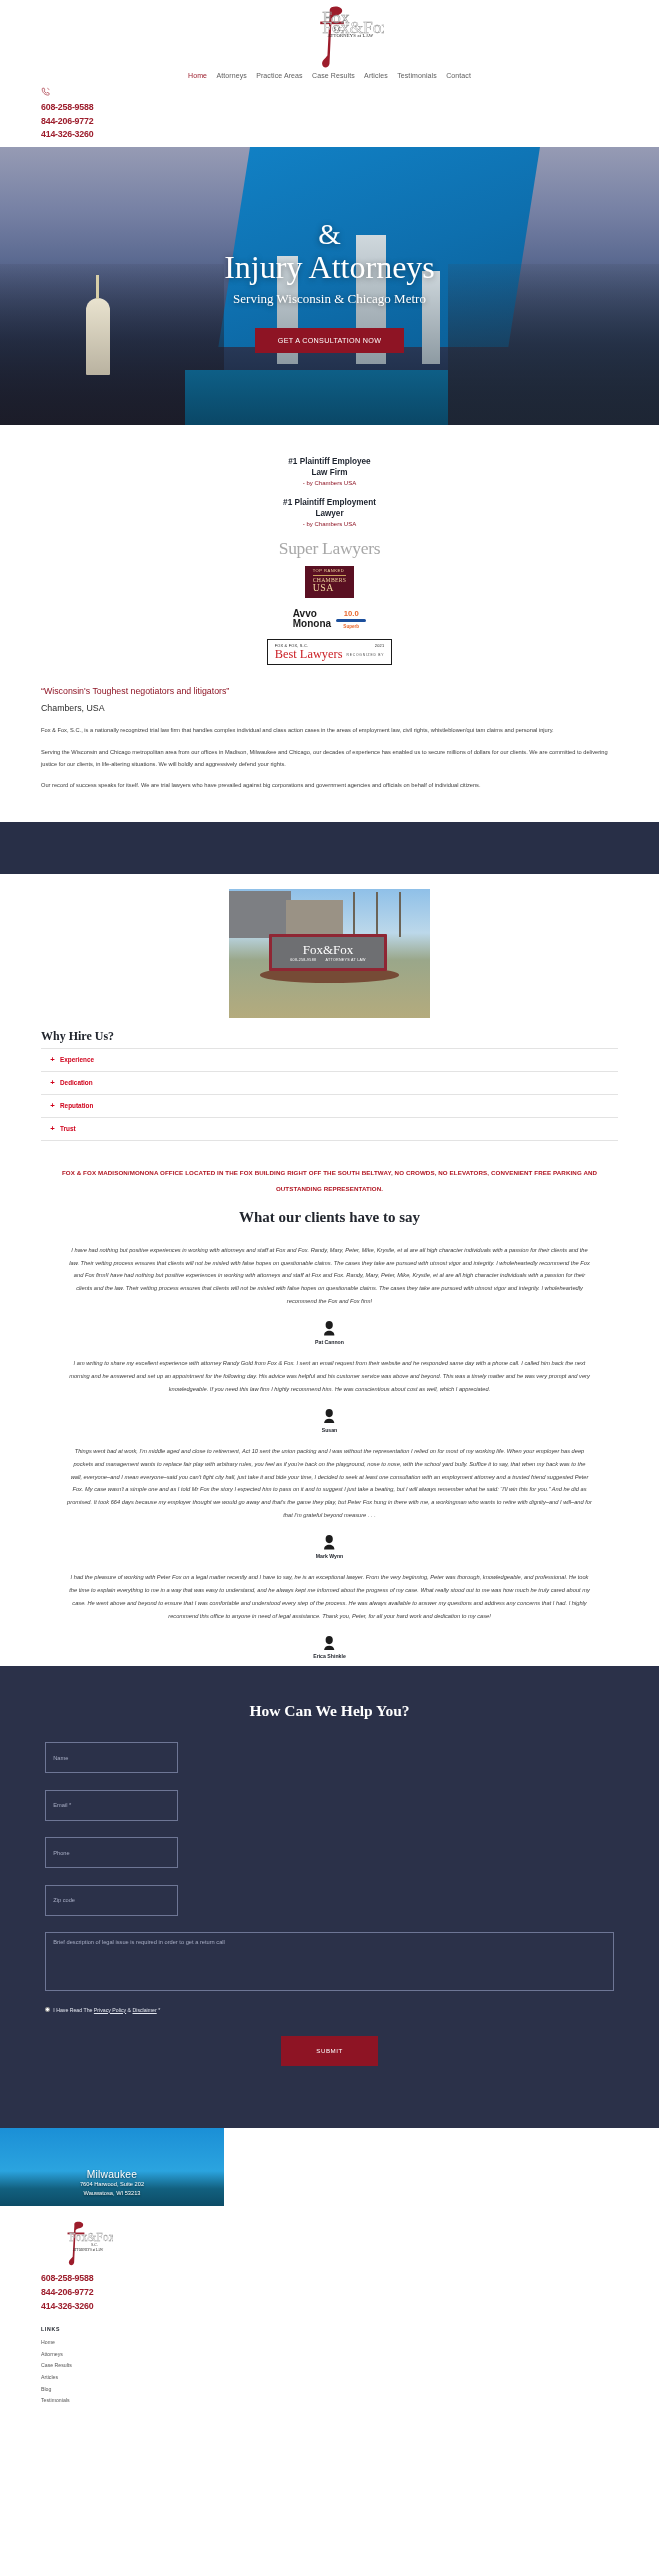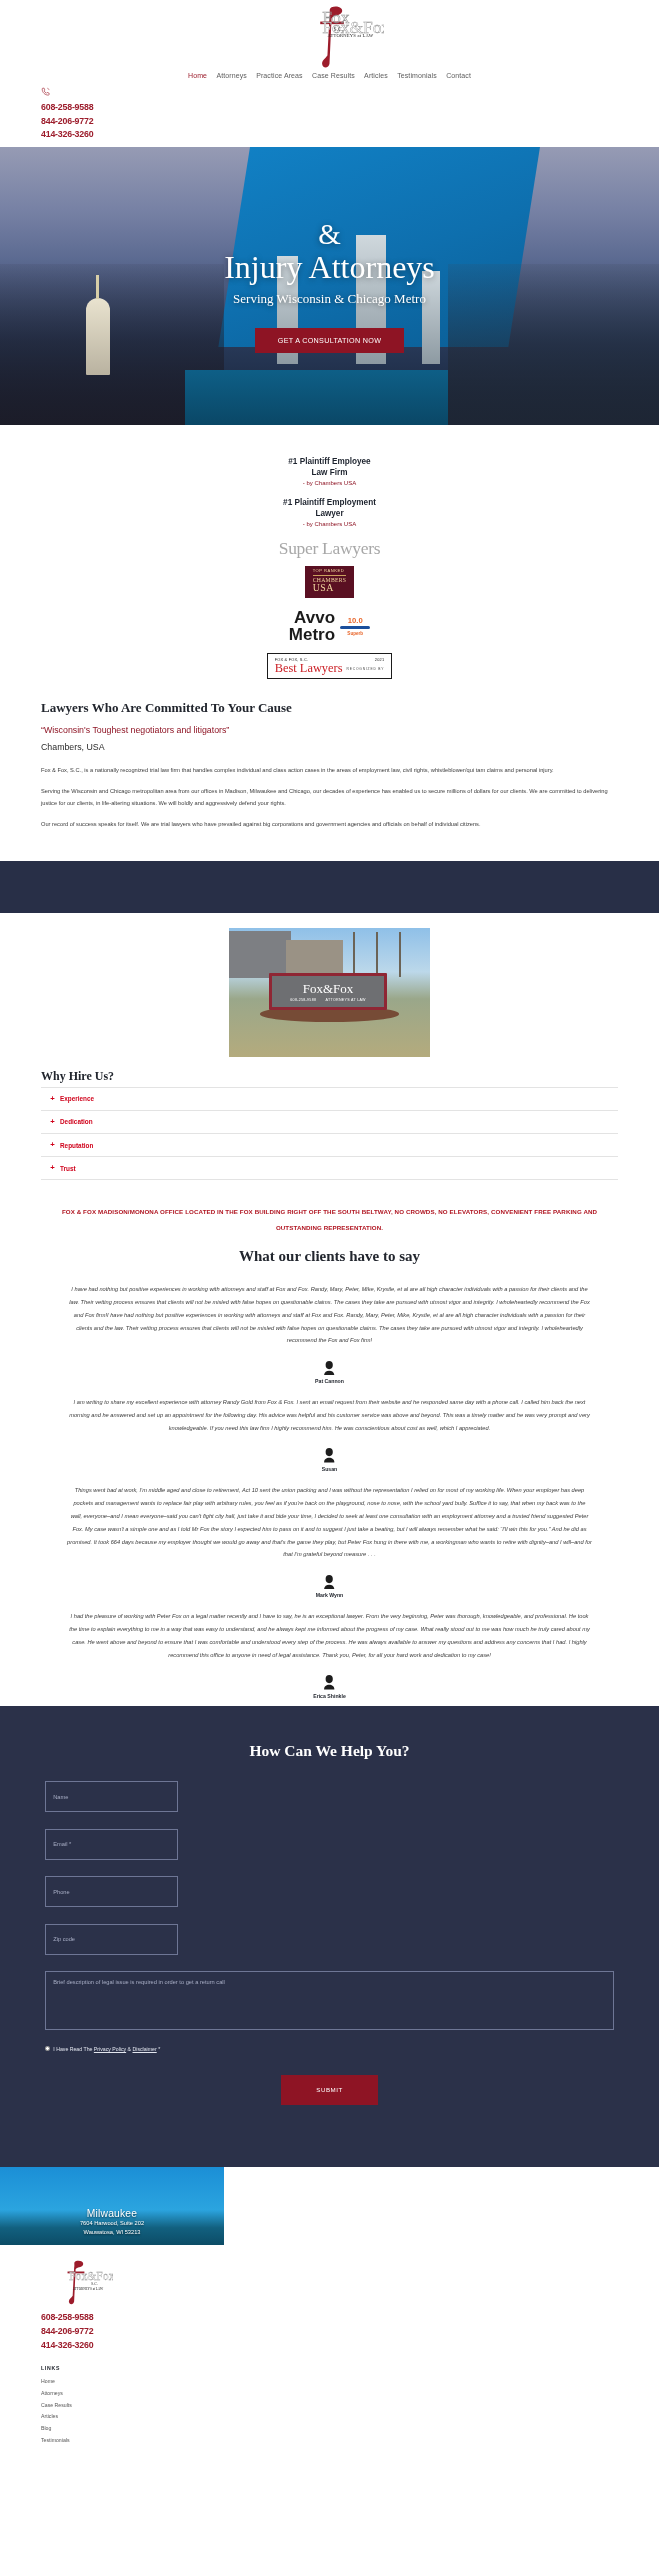--- a/index.html
+++ b/index.html
@@ -106,21 +106,21 @@
   .chambers-badge {
     display:inline-block; background:#5a1022; color:#f2d9a0; padding:3.1px 7.2px 4.1px 7.2px;
     text-align:left; line-height:1.1;
   }
   .chambers-badge .cb-top { font-size:4.1px; letter-spacing:0.5px; border-bottom:0.5px solid #caa25e; padding-bottom:1px;}
   .chambers-badge .cb-mid { font-size:5.7px; letter-spacing:0.3px; margin-top:1px; font-family:"Liberation Serif",serif;}
   .chambers-badge .cb-bot { font-size:9.8px; font-family:"Liberation Serif",serif; letter-spacing:0.5px;}
   .avvo {
     display:flex; align-items:center; justify-content:center; gap:5.2px; margin:11.3px 0 9.3px 0;
   }
-  .avvo-word { font-size:17px; font-weight:bold; color:#1b1b1b; line-height:1; text-align:right;}
+  .avvo-word { font-size:10px; font-weight:bold; color:#1b1b1b; line-height:1; text-align:left;}
   .avvo-score { color:#e8672c; font-weight:bold; font-size:7.7px; line-height:1; }
   .avvo-bar { height:3.6px; width:30px; background:#1b4f9c; border-radius:2.1px; margin:1.5px 0; }
   .avvo-superb { color:#e8672c; font-size:4.6px; font-weight:bold; }
   .bestlawyers {
     display:inline-block; border:0.5px solid #1b1b1b; padding:3.1px 7.2px 4.1px 7.2px; min-width:98px; text-align:left;
   }
   .bl-top { display:flex; justify-content:space-between; font-size:3.9px; color:#1b1b1b; letter-spacing:0.2px;}
   .bl-main { display:flex; align-items:flex-end; justify-content:space-between; gap:4.1px; }
   .bl-reco { font-size:3.3px; letter-spacing:0.8px; color:#4a4a4a; margin-bottom:2.6px;}
   .bl-name { font-family:"Liberation Serif", serif; font-size:12.4px; color:#cb2026; line-height:1; }
@@ -325,21 +325,21 @@
 
     <div class="chambers-badge">
       <div class="cb-top">TOP RANKED</div>
       <div class="cb-mid">CHAMBERS</div>
       <div class="cb-bot">USA</div>
     </div>
 
     <div class="avvo">
       <div>
         <div class="avvo-word">Avvo</div>
-        <div class="avvo-word">Metro</div>
+        <div class="avvo-word">Monona</div>
       </div>
       <div>
         <div class="avvo-score">10.0</div>
         <div class="avvo-bar"></div>
         <div class="avvo-superb">Superb</div>
       </div>
     </div>
 
     <div class="bestlawyers">
       <div class="bl-top">
@@ -347,21 +347,20 @@
         <span>2021</span>
       </div>
       <div class="bl-main">
         <span class="bl-name">Best Lawyers</span>
         <span class="bl-reco">RECOGNIZED BY</span>
       </div>
     </div>
   </section>
 
   <section class="intro">
-    <h2>Lawyers Who Are Committed To Your Cause</h2>
     <div class="quote">“Wisconsin's Toughest negotiators and litigators”</div>
     <div class="attrib">Chambers, USA</div>
     <p>Fox &amp; Fox, S.C., is a nationally recognized trial law firm that handles complex individual and class action cases in the areas of employment law, civil rights, whistleblower/qui tam claims and personal injury.</p>
     <p>Serving the Wisconsin and Chicago metropolitan area from our offices in Madison, Milwaukee and Chicago, our decades of experience has enabled us to secure millions of dollars for our clients. We are committed to delivering justice for our clients, in life-altering situations. We will boldly and aggressively defend your rights.</p>
     <p>Our record of success speaks for itself. We are trial lawyers who have prevailed against big corporations and government agencies and officials on behalf of individual citizens.</p>
   </section>
 
   <div class="dark-band"></div>
 
   <section class="whyhire">

